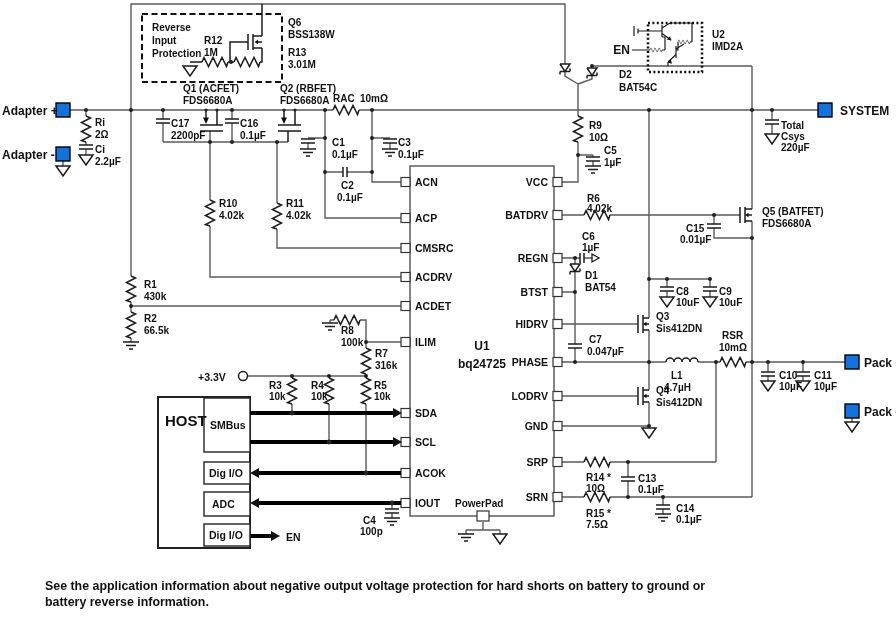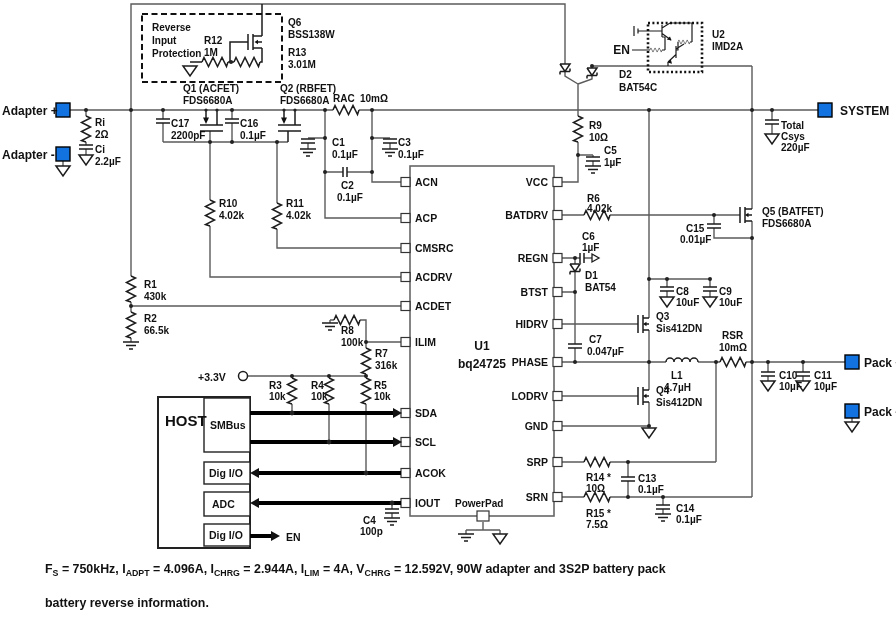--- a/index.html
+++ b/index.html
@@ -458,18 +458,18 @@
   <text class="host" x="165" y="426">HOST</text>
   <text class="pin" x="210" y="429">SMBus</text>
   <text class="pin" x="209" y="477">Dig I/O</text>
   <text class="pin" x="212" y="508">ADC</text>
   <text class="pin" x="209" y="539">Dig I/O</text>
 </g>
 </svg>
 
 
 <div class="notes">
-  <div>F<sub>S</sub> = 750kHz, I<sub>ADPT</sub> = 4.096A, I<sub>CHRG</sub> = 2.944A, I<sub>LIM</sub> = 4A, V<sub>CHRG</sub> = 12.592V, 90W adapter and 3S2P battery pack</div>
   <div class="note2">
+    <span style="display:block">See the application information about negative output voltage protection for hard shorts on battery to ground or</span>
     <span style="display:block">battery reverse information.</span>
   </div>
 </div>
 </div>
 
 </body></html>

